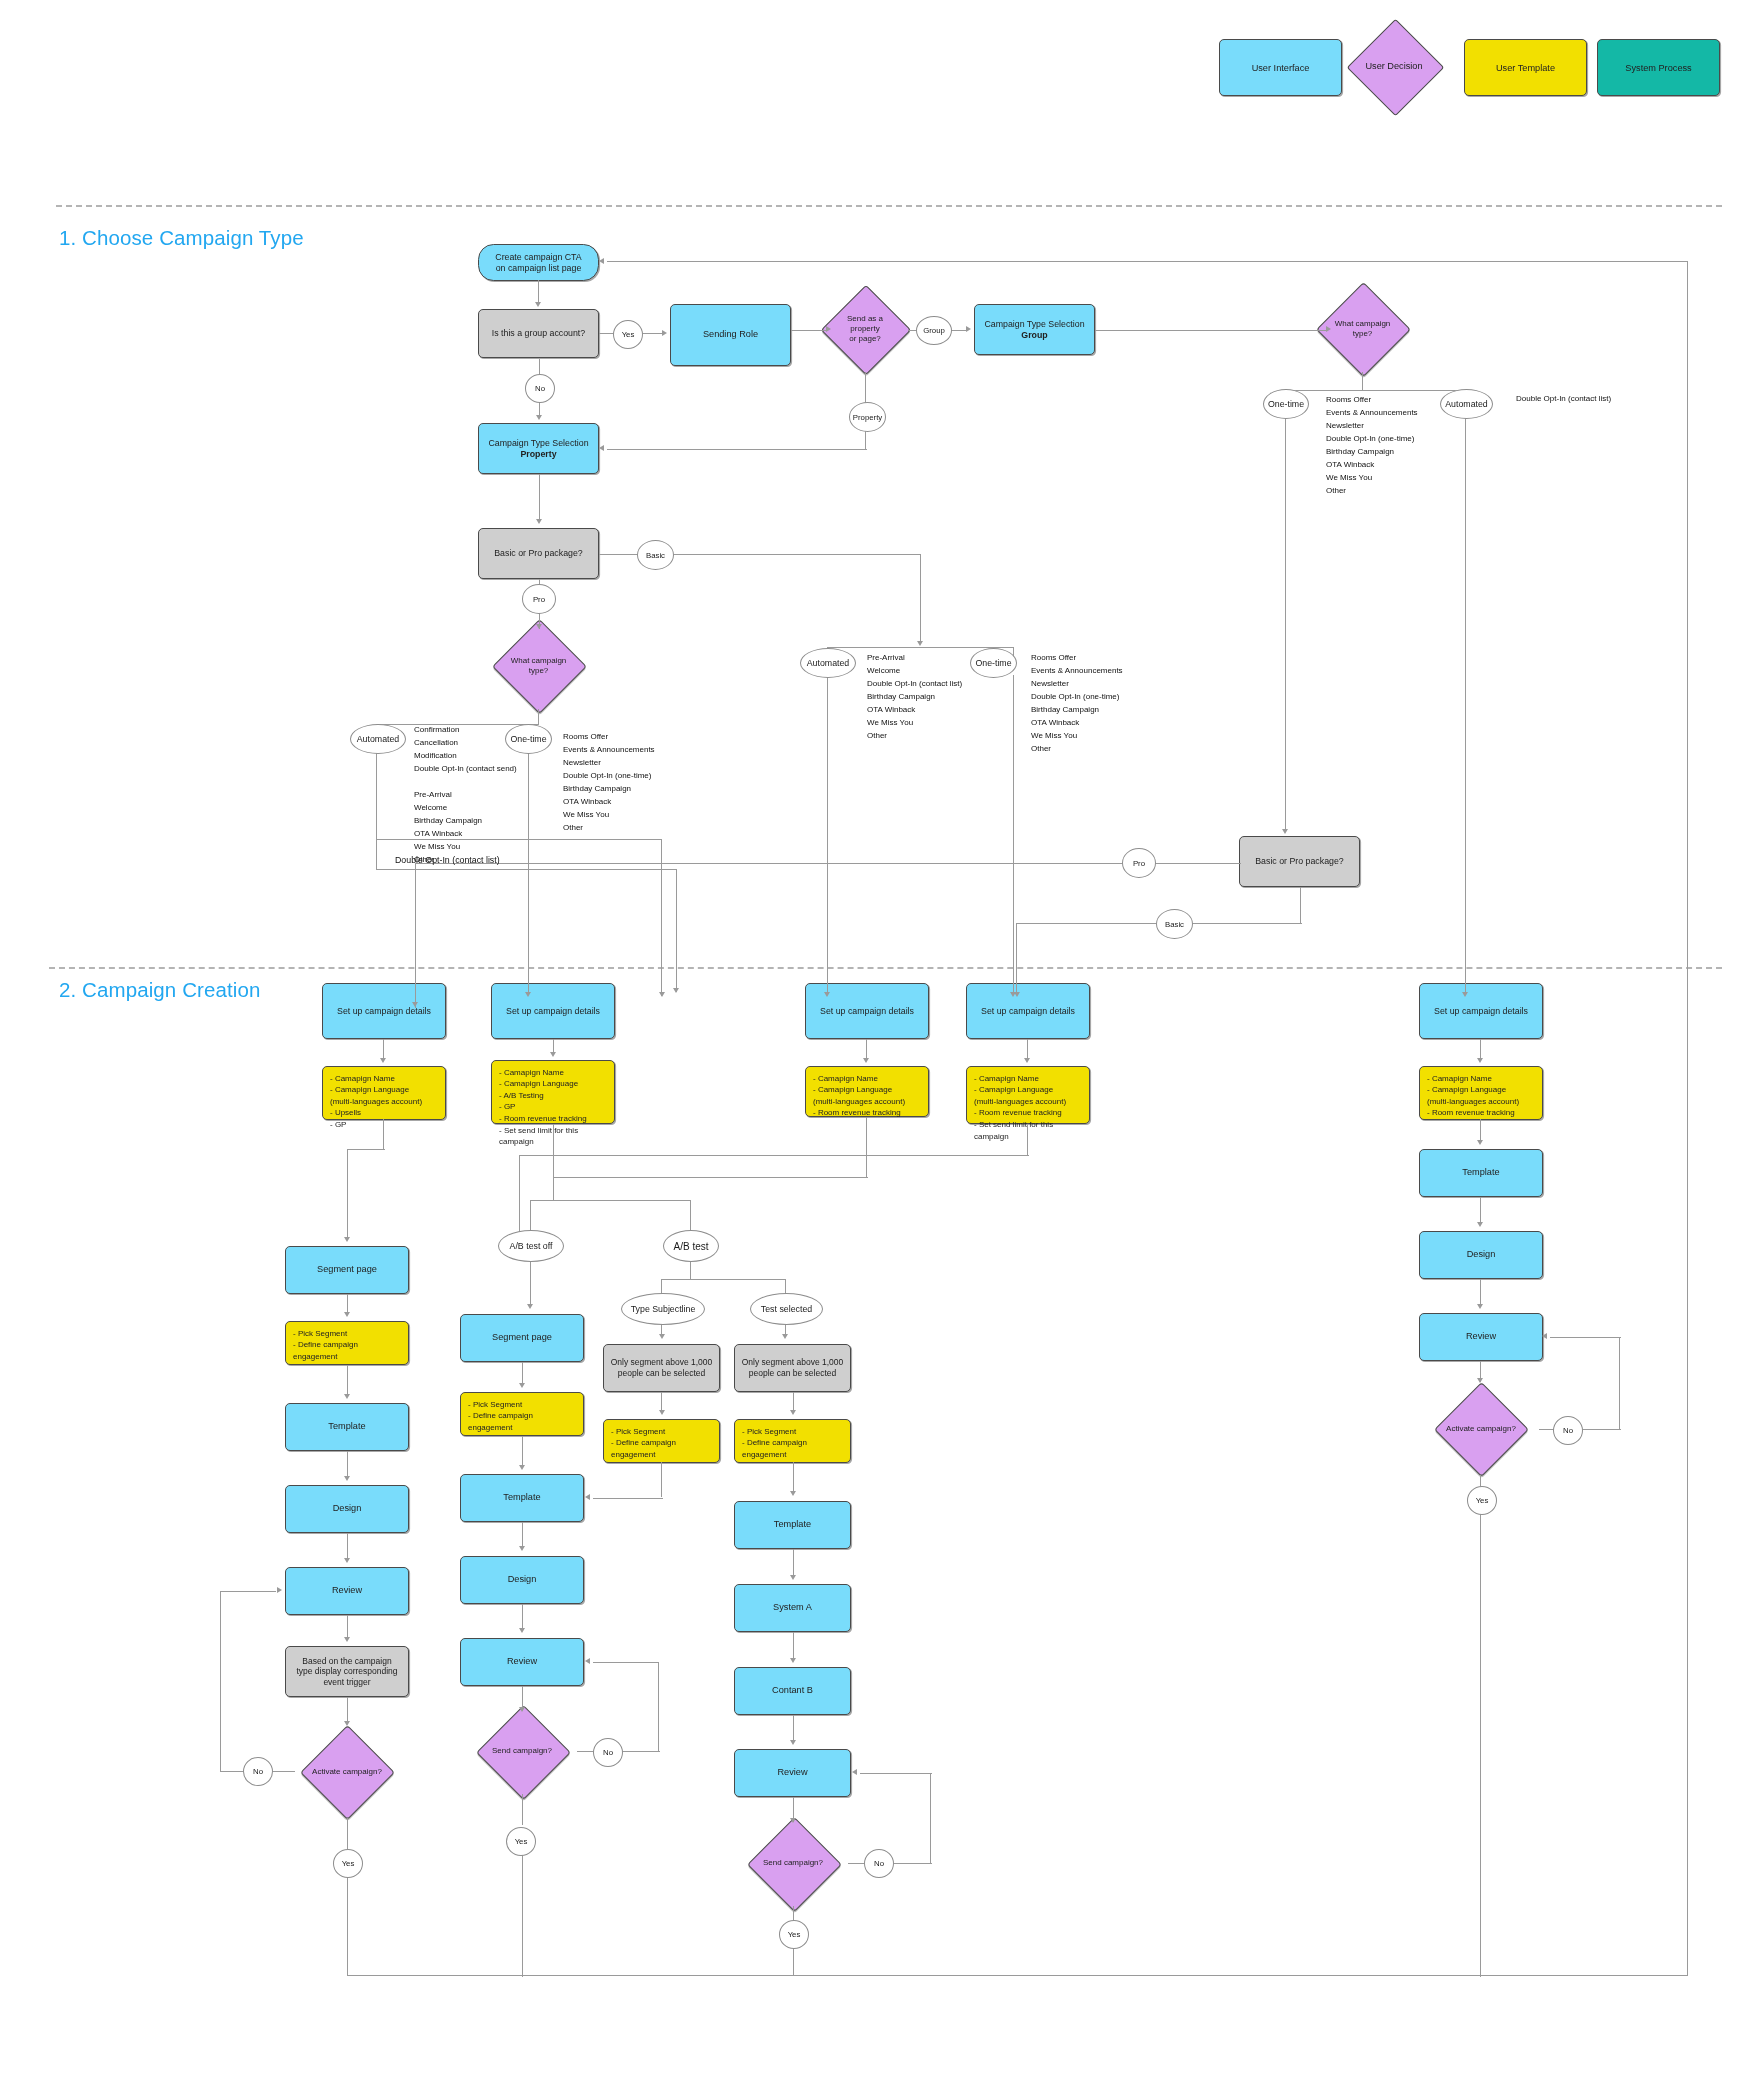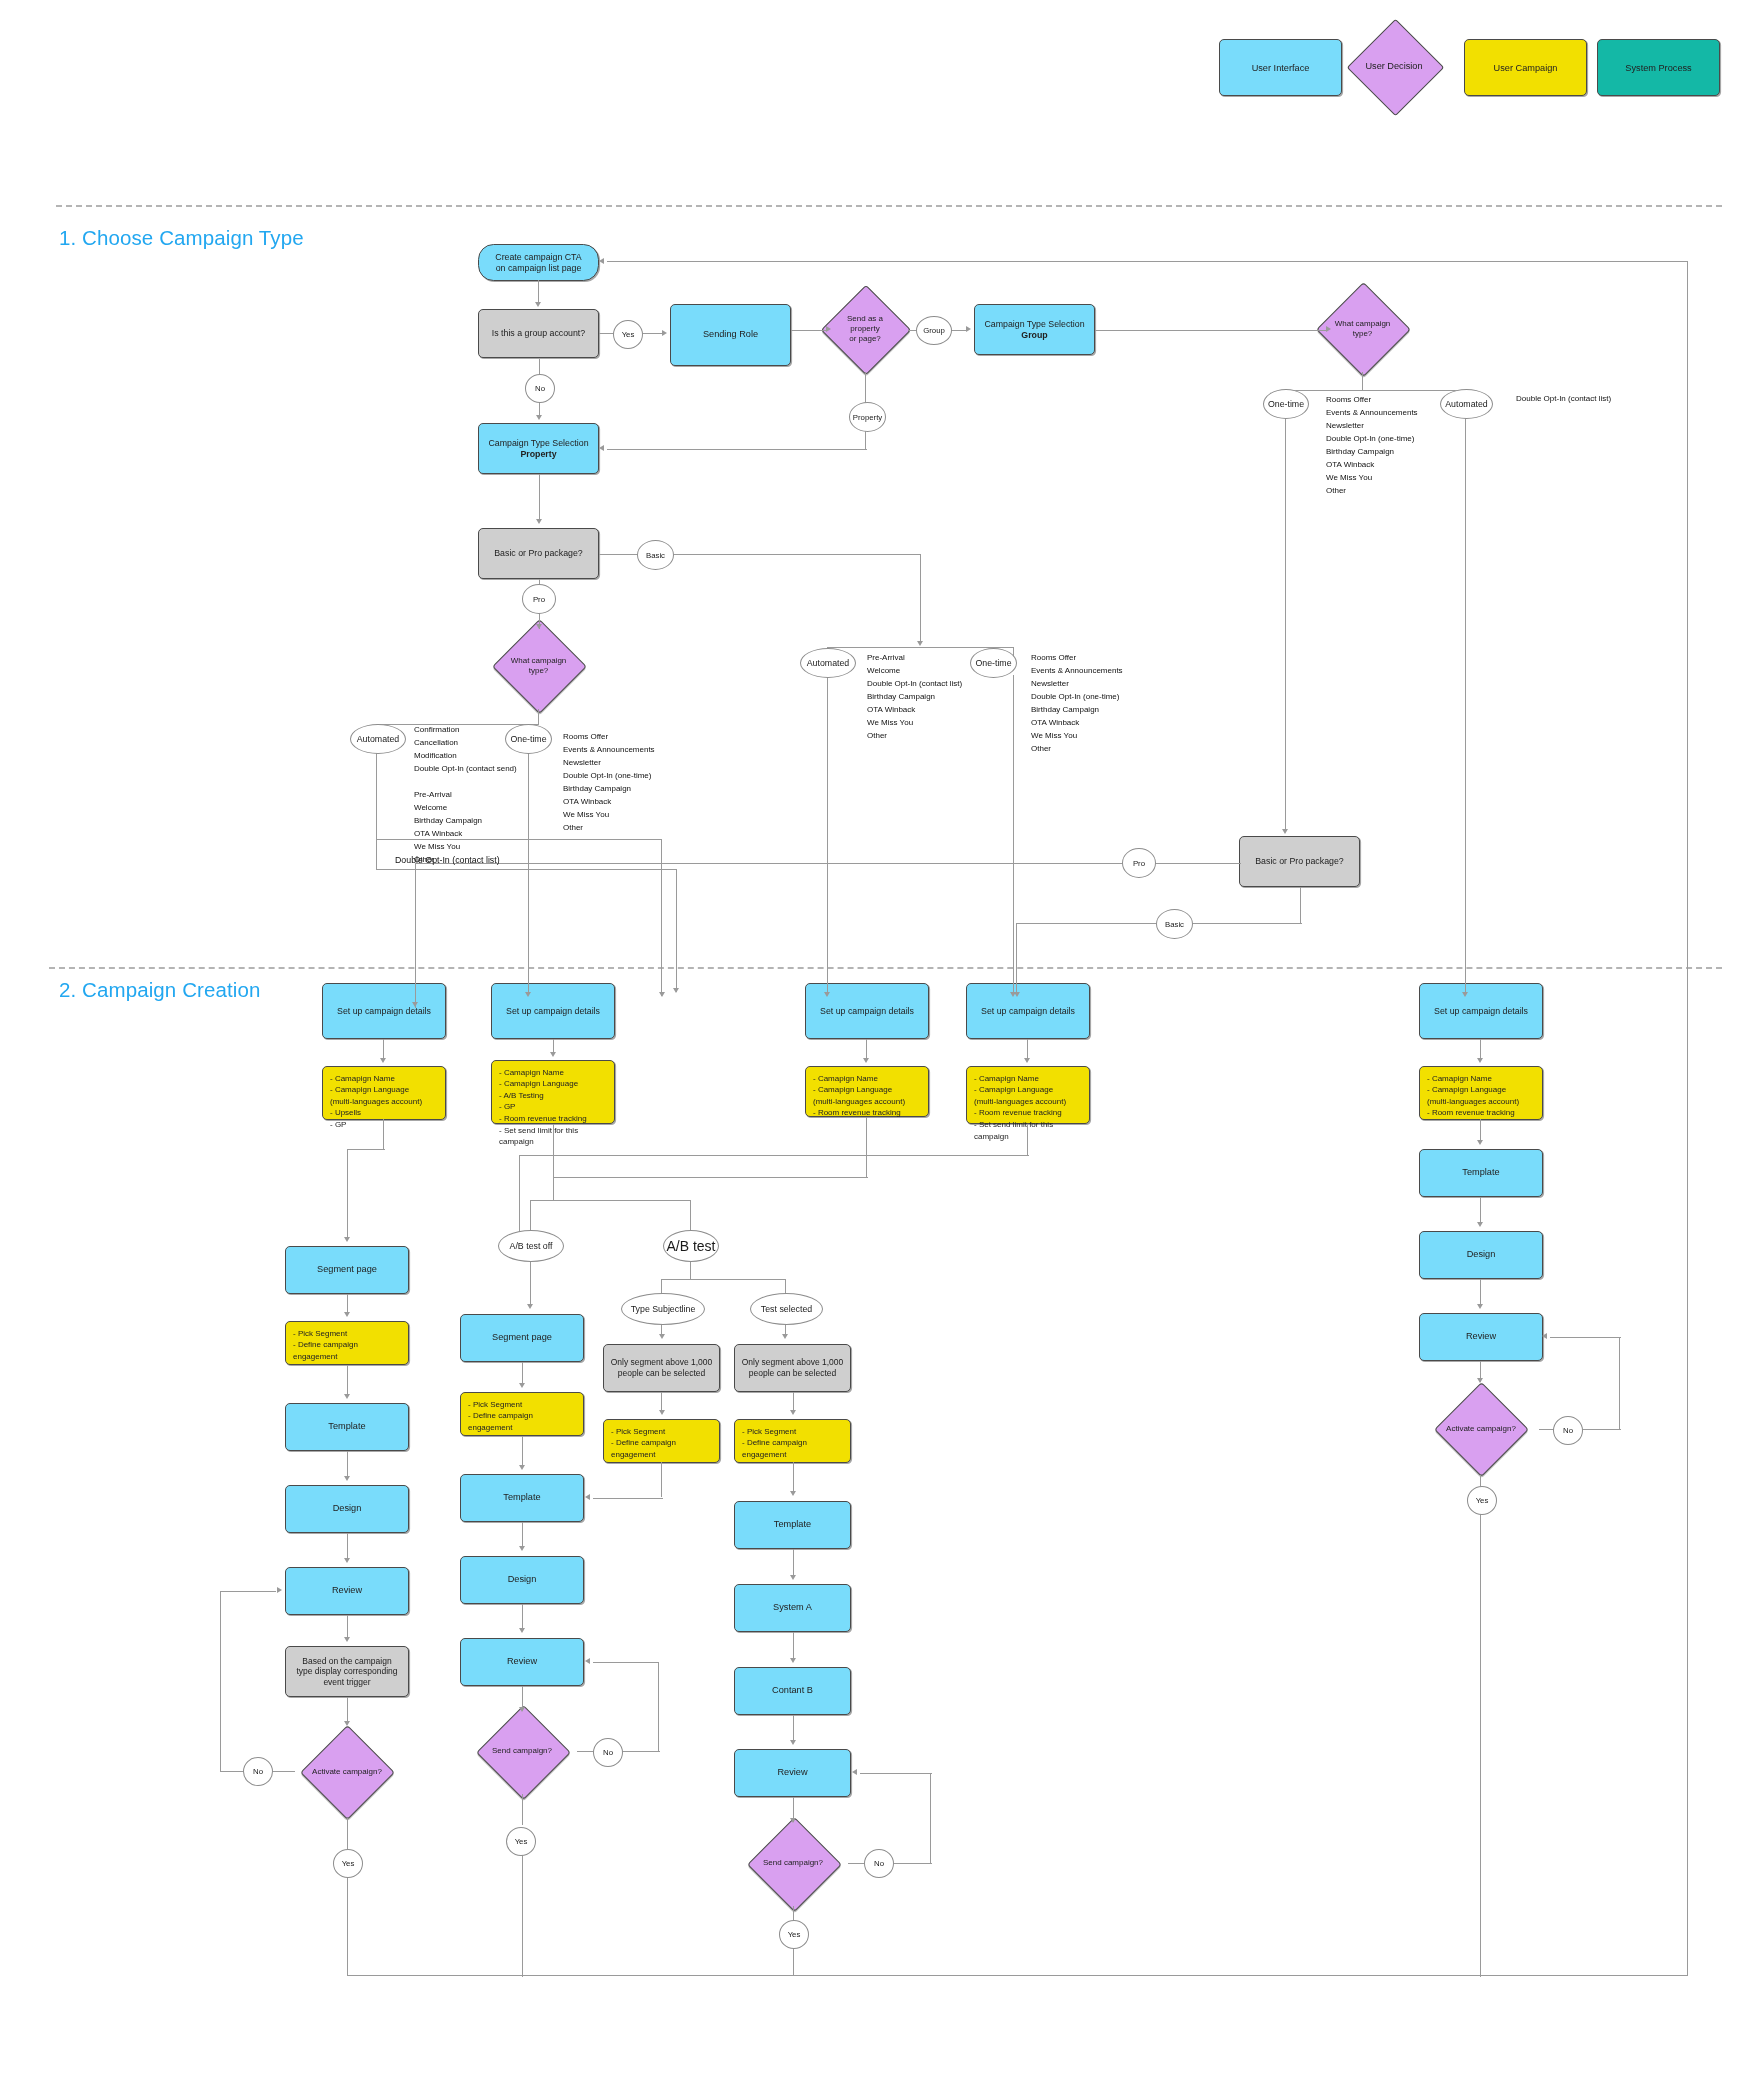--- a/index.html
+++ b/index.html
@@ -62,21 +62,21 @@
 <div id="canvas">
 
   <div class="legend-box" style="left:1219px;top:39px;width:121px;height:55px;background:#79dcfb;">
     <span>User Interface</span>
   </div>
   <div style="position:absolute;left:1348px;top:27px;width:92px;height:78px;">
     <div class="legend-dia" style="left:12.7px;top:5.6px;"></div>
     <div class="legend-dia-lbl" style="left:0;top:0;width:92px;height:78px;">User Decision</div>
   </div>
   <div class="legend-box" style="left:1464px;top:39px;width:121px;height:55px;background:#f2e000;">
-    <span>User Campaign</span>
+    <span>User Template</span>
   </div>
   <div class="legend-box" style="left:1597px;top:39px;width:121px;height:55px;background:#14b8a6;">
     <span>System Process</span>
   </div>
 
   <div class="divider" style="left:56px;top:205px;width:1666px;"></div>
   <div class="sechead" style="left:59px;top:226px;">1. Choose Campaign Type</div>
   <div class="divider" style="left:49px;top:967px;width:1673px;"></div>
   <div class="sechead" style="left:59px;top:978px;">2. Campaign Creation</div>
 
@@ -334,21 +334,21 @@
   <div class="node ui" style="left:460px;top:1556px;width:124px;height:48px;font-size:9.2px;">Design</div>
   <div class="node ui" style="left:460px;top:1638px;width:124px;height:48px;font-size:9.2px;">Review</div>
   <div class="dec" style="left:467px;top:1708px;width:110px;height:86px;">
     <div class="dia" style="left:22.6px;top:10.6px;width:65px;height:65px;"></div>
     <div class="lbl" style="font-size:8px;">Send campaign?</div>
   </div>
   <div class="conn" style="left:593px;top:1738px;width:28px;height:27px;">No</div>
   <div class="conn" style="left:506px;top:1827px;width:28px;height:27px;">Yes</div>
 
   <div class="conn" style="left:498px;top:1230px;width:64px;height:30px;font-size:8.8px;">A/B test off</div>
-  <div class="conn" style="left:663px;top:1230px;width:54px;height:30px;font-size:14px;">A/B test</div>
+  <div class="conn" style="left:663px;top:1230px;width:54px;height:30px;font-size:10px;">A/B test</div>
   <div class="conn" style="left:621px;top:1293px;width:82px;height:30px;font-size:8.8px;">Type Subjectline</div>
   <div class="conn" style="left:750px;top:1293px;width:71px;height:30px;font-size:8.8px;">Test selected</div>
 
   <div class="node sys" style="left:603px;top:1344px;width:117px;height:48px;font-size:8.5px;white-space:pre-line;">Only segment above 1,000
 people can be selected</div>
   <div class="node proc" style="left:603px;top:1419px;width:117px;height:44px;">
     <div class="inner">- Pick Segment
 - Define campaign engagement</div>
   </div>
 

